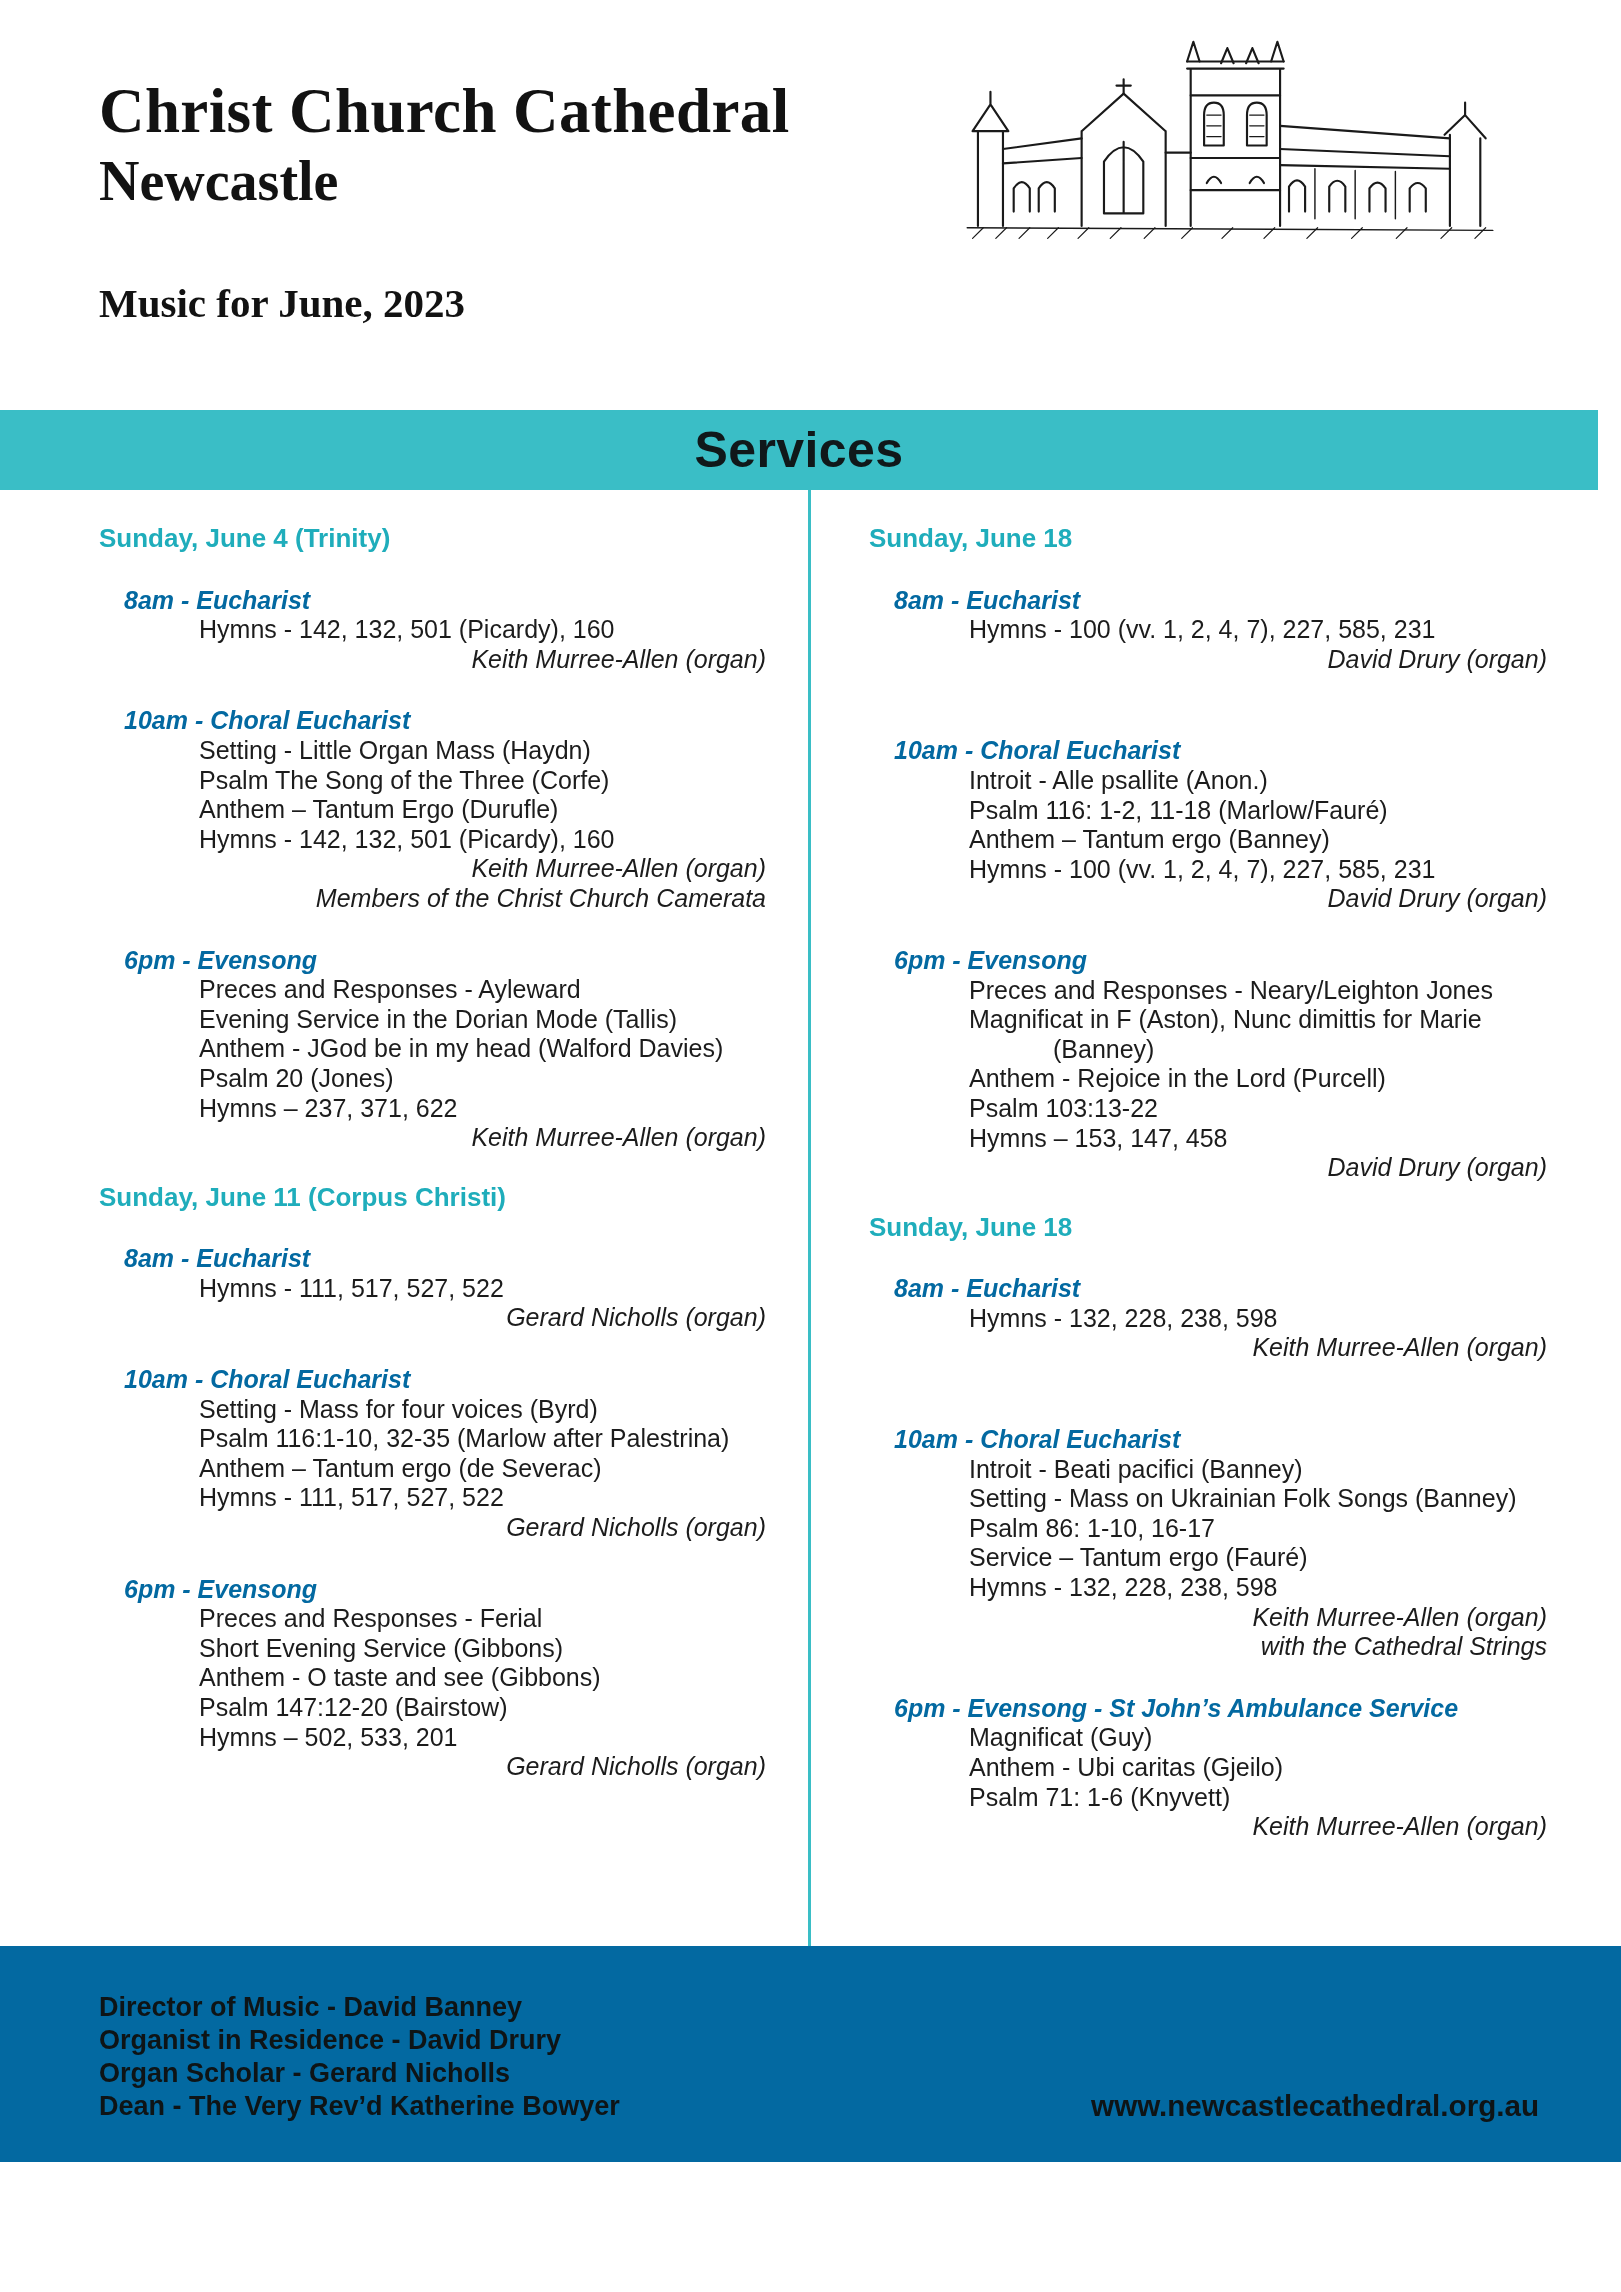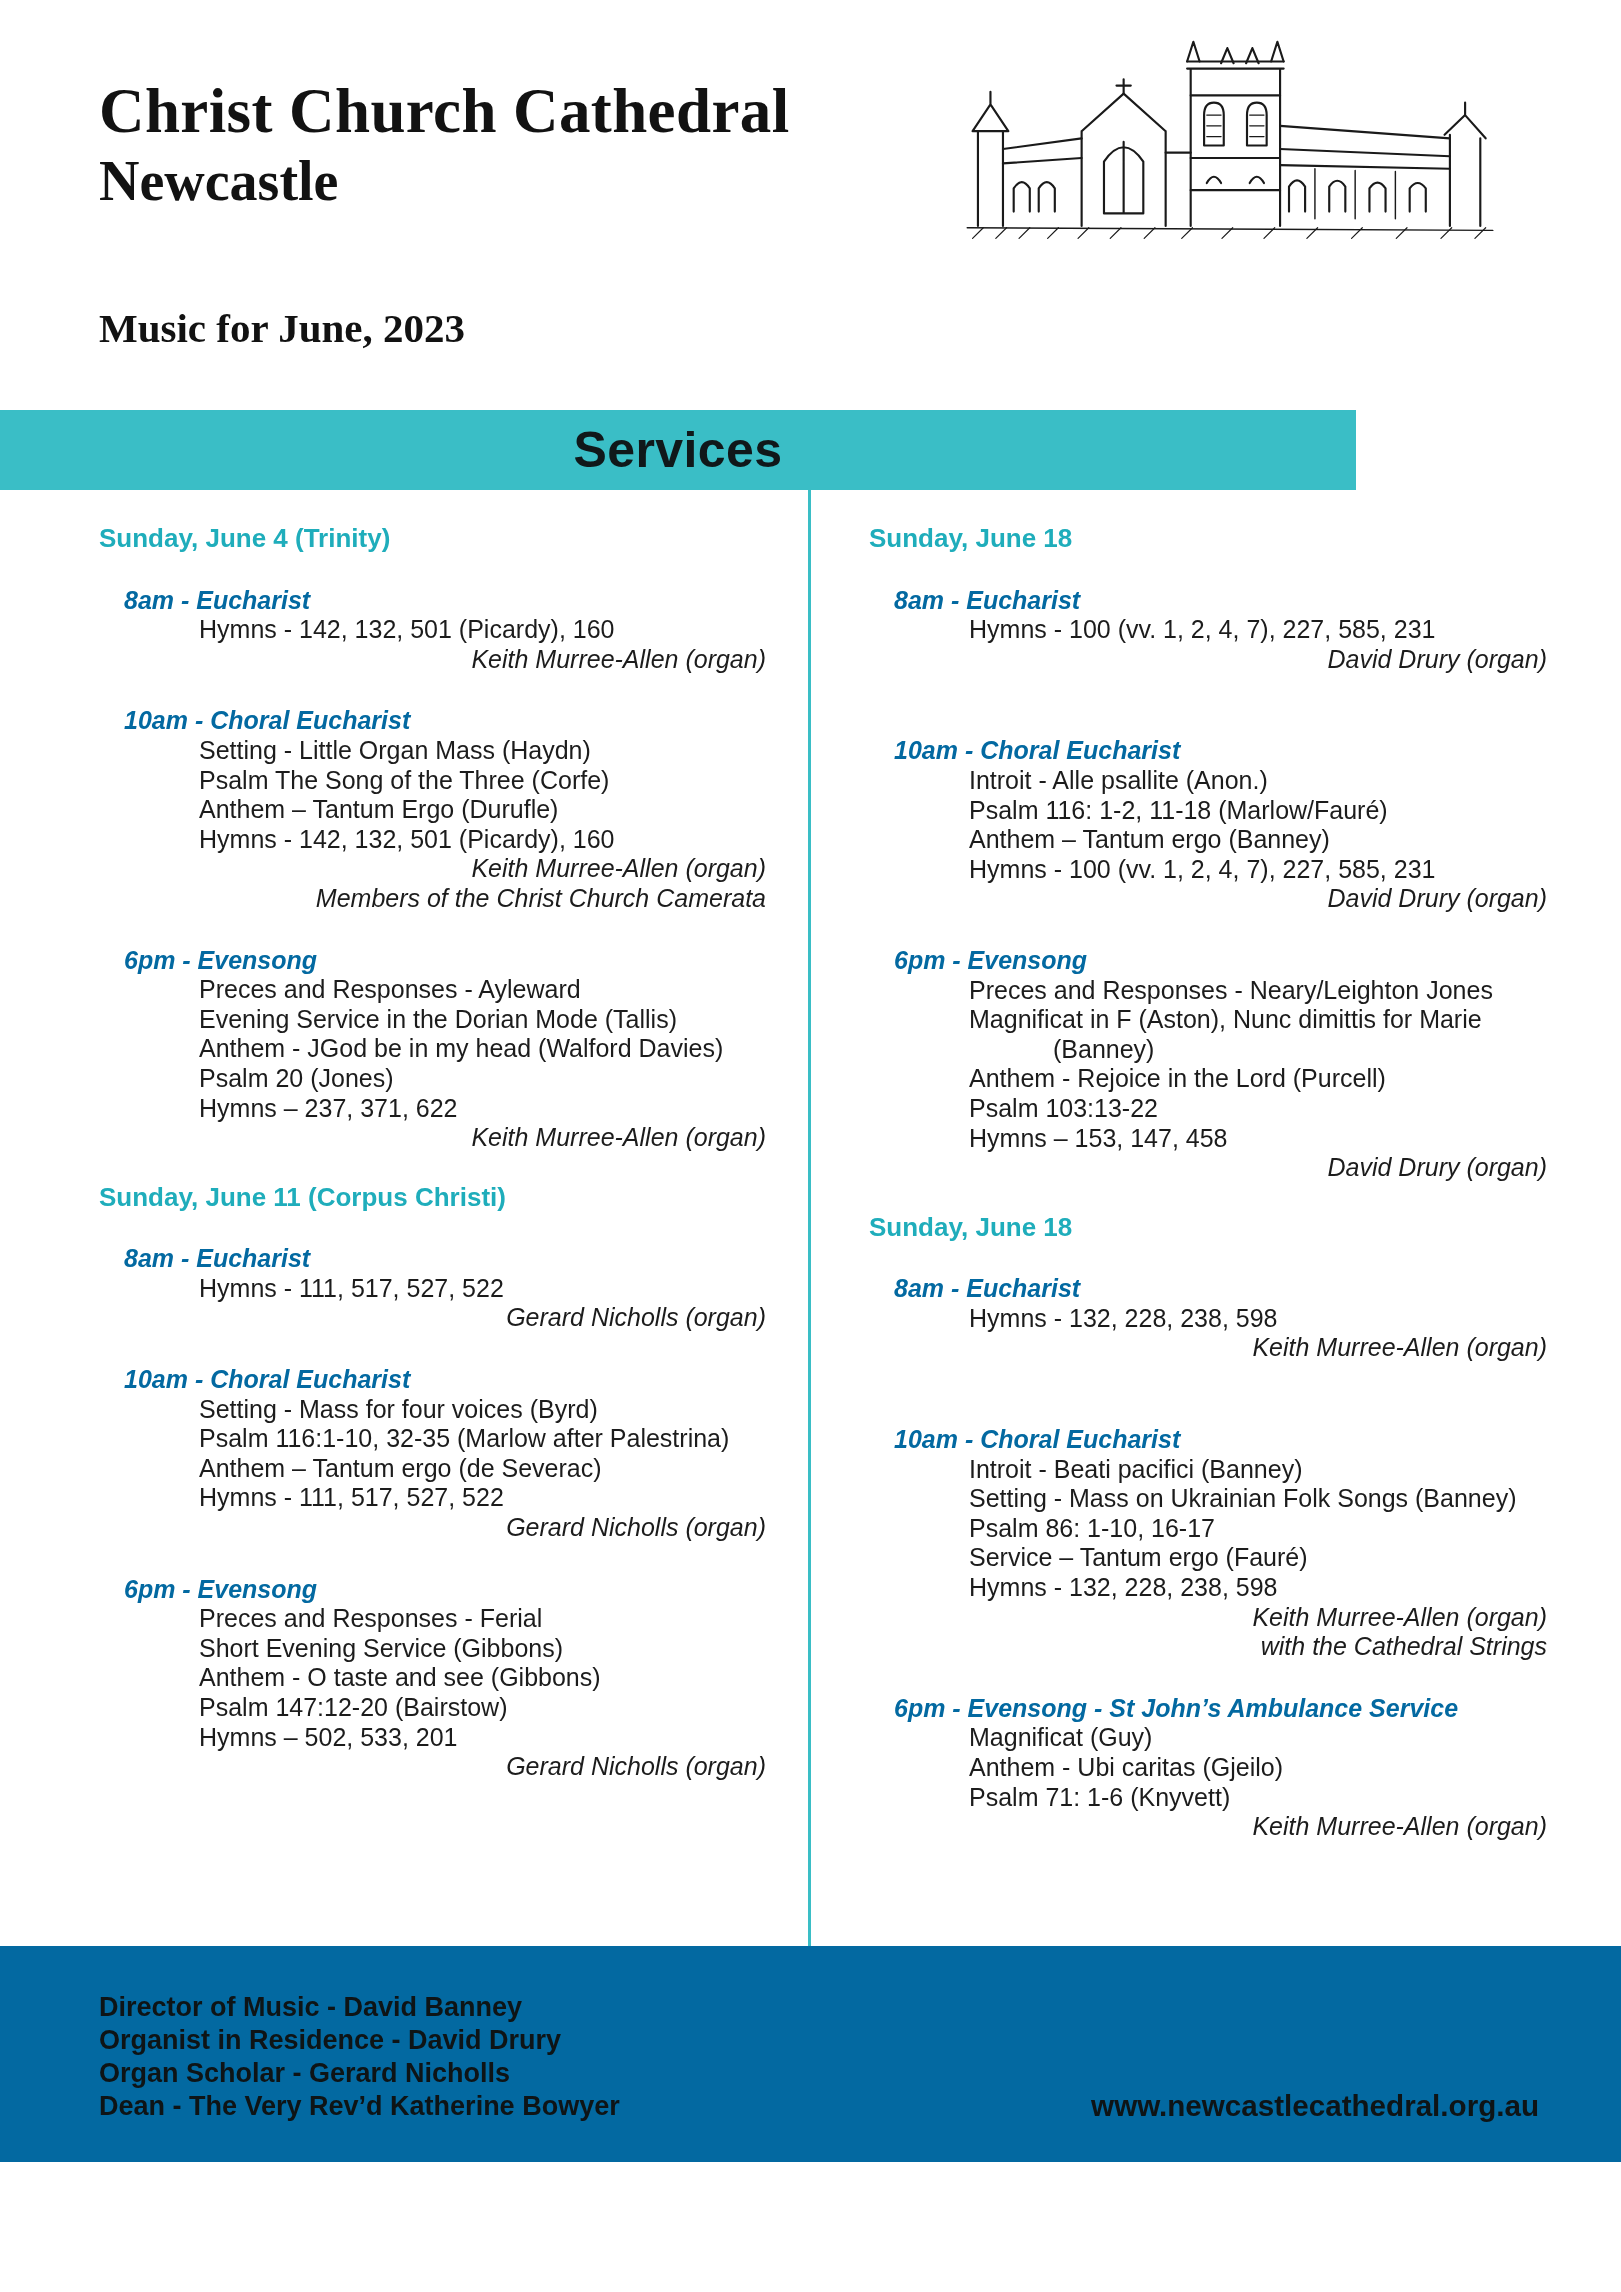--- a/index.html
+++ b/index.html
@@ -7,26 +7,26 @@
     width:1621px;height:2293px;position:relative;overflow:hidden;
     font-family:"Liberation Sans",sans-serif;color:#1c1c1c;
   }
   .abs{position:absolute;}
 
   
   .title1{left:99px;top:75px;font-family:"Liberation Serif",serif;font-weight:bold;
           font-size:63px;color:#121212;letter-spacing:0.4px;}
   .title2{left:99px;top:149px;font-family:"Liberation Serif",serif;font-weight:bold;
           font-size:56px;color:#121212;}
-  .subtitle{left:99px;top:304px;font-family:"Liberation Serif",serif;font-weight:bold;
+  .subtitle{left:99px;top:279px;font-family:"Liberation Serif",serif;font-weight:bold;
           font-size:41px;color:#121212;}
   .cathedral{left:913px;top:40px;width:609px;height:219px;}
 
   
-  .banner{left:0;top:410px;width:1356px;height:80px;background:#3abec6;}
+  .banner{left:0;top:410px;width:1598px;height:80px;background:#3abec6;}
   .banner-label{width:100%;text-align:center;line-height:80px;font-size:50px;
           font-weight:bold;color:#10181a;letter-spacing:0.4px;}
 
   
   .divider{left:808px;top:490px;width:2.7px;height:1456px;background:#3abec6;}
 
   
   .col{top:490px;padding-top:34px;box-sizing:border-box;}
   .col-left{left:99px;width:667px;}
   .col-right{left:869px;width:678px;}

